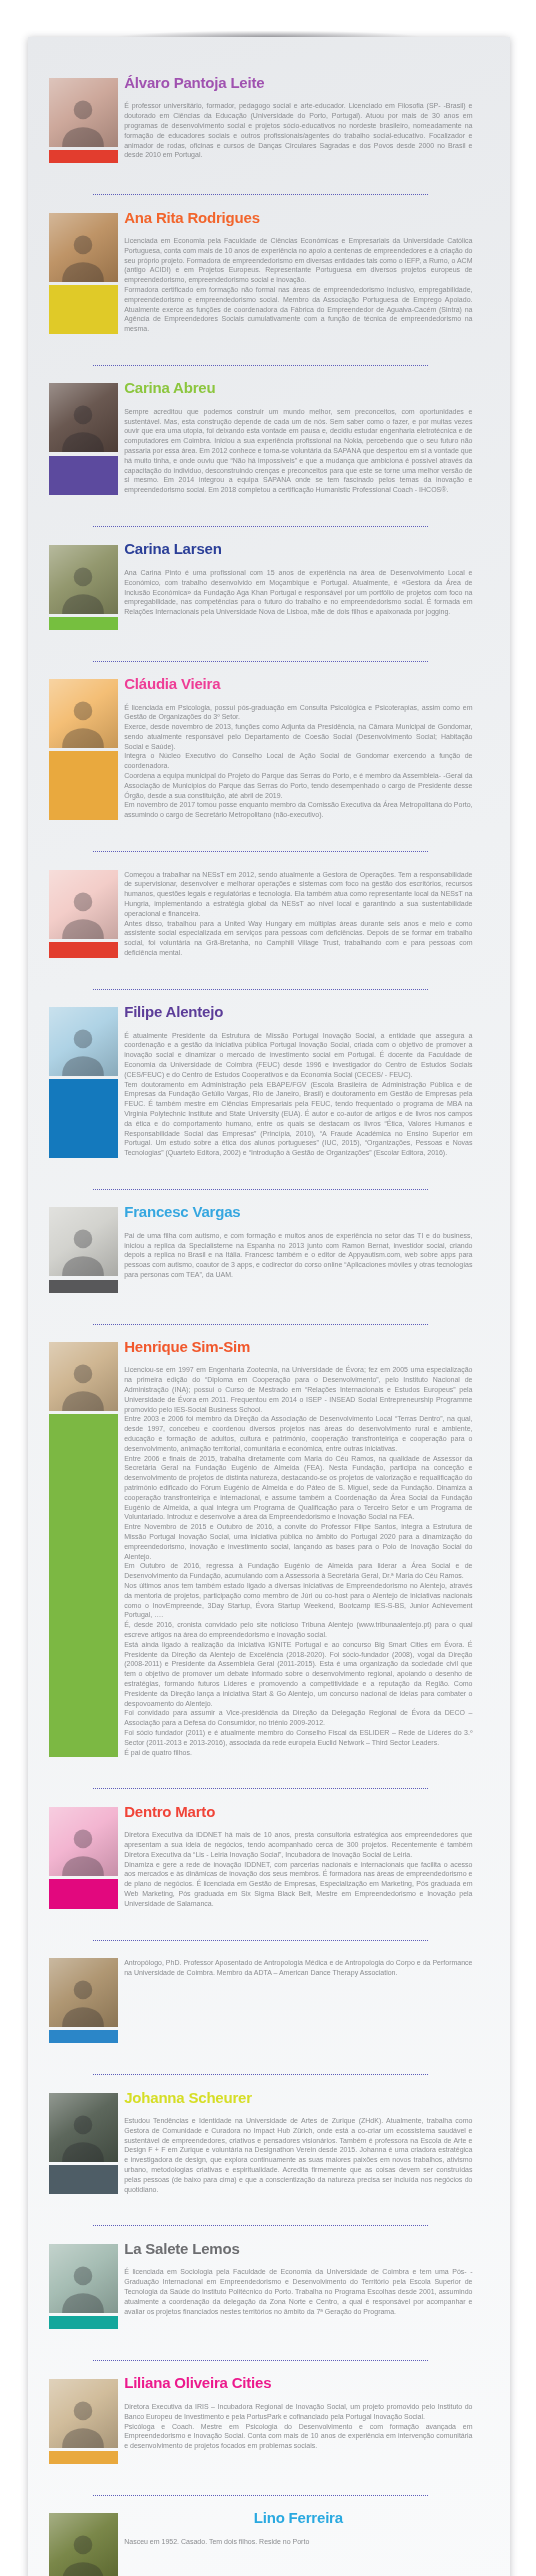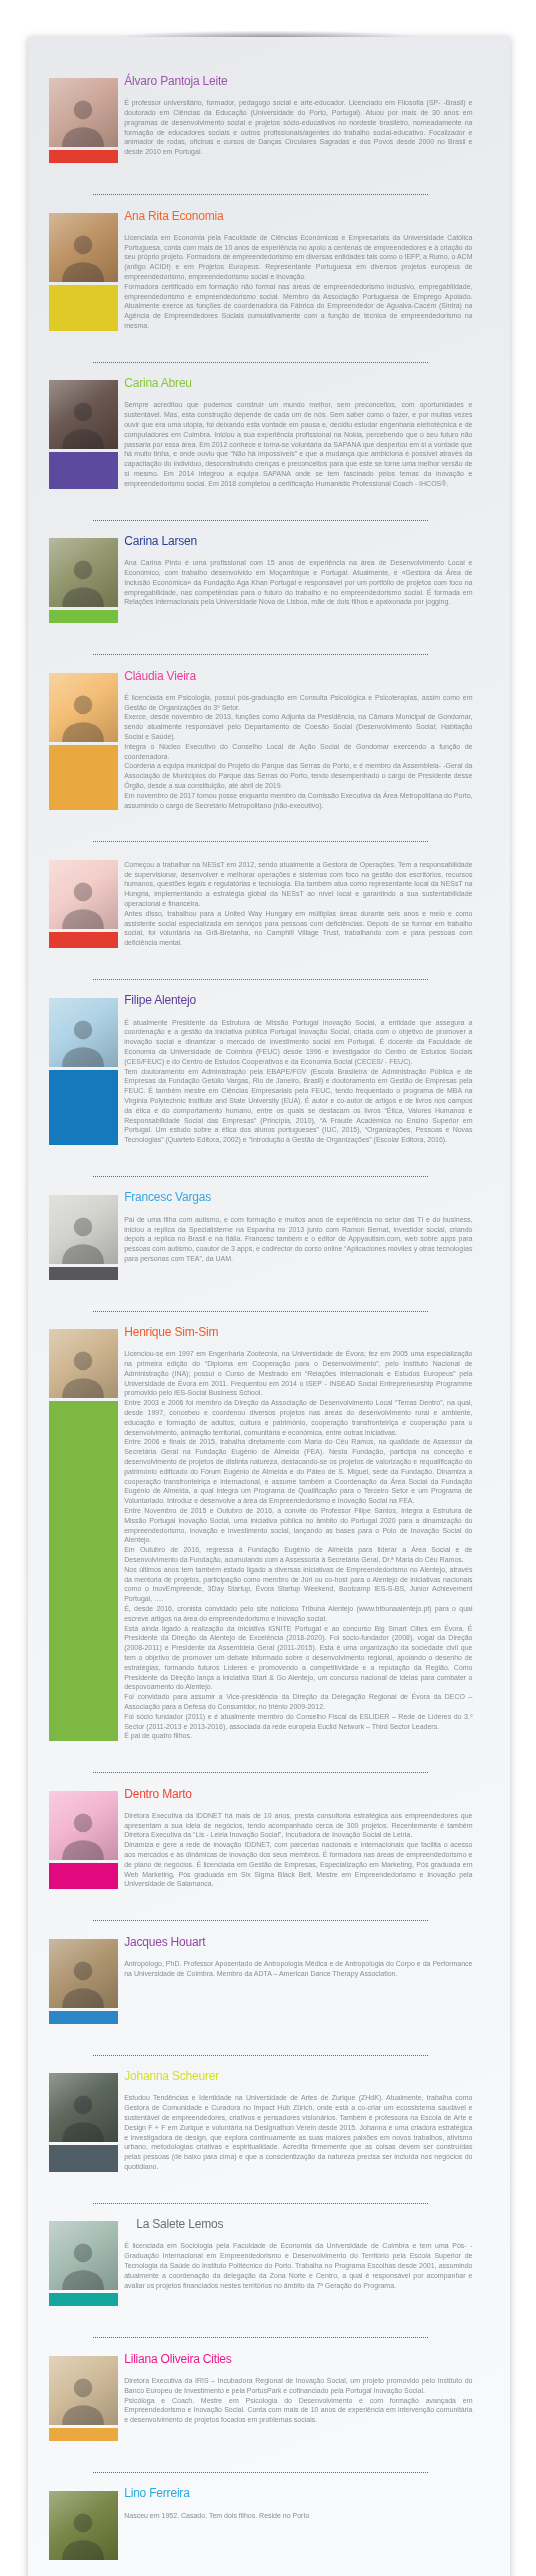--- a/index.html
+++ b/index.html
@@ -61,23 +61,23 @@
   .silhouette circle, .silhouette path { fill: rgba(30,30,35,0.30); }
   .color-bar {
     margin-top: 3.1px;
     width: 69px;
     flex: 1 1 auto;
     min-height: 13px;
   }
   .text-col { flex: 1 1 auto; min-width: 0; }
   .name {
     margin: -3.1px 0 10.3px 0;
-    font-size: 12px;
+    font-size: 15px;
     line-height: 1.08;
-    font-weight: 400;
+    font-weight: 700;
     letter-spacing: -0.2px;
   }
   .bio p {
     margin: 0;
     color: #8b8d90;
     font-size: 7px;
     line-height: 9.8px;
     text-align: justify;
     hyphens: auto;
     -webkit-hyphens: auto;
@@ -117,21 +117,21 @@
     <div class="media-col">
       <div class="photo" style="background-color: rgb(185, 139, 90);">
         <svg class="silhouette" viewBox="0 0 100 100" aria-hidden="true">
           <circle cx="50" cy="36" r="16"></circle>
           <path d="M14 100 Q14 68 50 66 Q86 68 86 100 Z"></path>
         </svg>
       </div>
       <div class="color-bar" style="background-color: rgb(224, 202, 40);"></div>
     </div>
     <div class="text-col">
-      <h2 class="name" style="color: rgb(242, 101, 44);">Ana Rita Economia</h2>
+      <h2 class="name" style="color: rgb(242, 101, 44);">Ana Rita Rodrigues</h2>
       <div class="bio">
             <p>Licenciada em Economia pela Faculdade de Ciências Económicas e Empresariais da Universidade Católica Portuguesa, conta com mais de 10 anos de experiência no apoio a centenas de empreendedores e à criação do seu próprio projeto. Formadora de empreendedorismo em diversas entidades tais como o IEFP, a Rumo, o ACM (antigo ACIDI) e em Projetos Europeus. Representante Portuguesa em diversos projetos europeus de empreendedorismo, empreendedorismo social e inovação.</p>
             <p>Formadora certificado em formação não formal nas áreas de empreendedorismo inclusivo, empregabilidade, empreendedorismo e empreendedorismo social. Membro da Associação Portuguesa de Emprego Apoiado. Atualmente exerce as funções de coordenadora da Fábrica do Empreendedor de Agualva-Cacém (Sintra) na Agência de Empreendedores Sociais cumulativamente com a função de técnica de empreendedorismo na mesma.</p>
           </div>
     </div>
   </section>
 <div class="separator" style="border-top-color: rgb(94, 94, 186);"></div>
   <section class="profile">
     <div class="media-col">
       <div class="photo" style="background-color: rgb(93, 74, 66);">
@@ -296,21 +296,20 @@
     <div class="media-col">
       <div class="photo" style="background-color: rgb(169, 142, 103);">
         <svg class="silhouette" viewBox="0 0 100 100" aria-hidden="true">
           <circle cx="50" cy="36" r="16"></circle>
           <path d="M14 100 Q14 68 50 66 Q86 68 86 100 Z"></path>
         </svg>
       </div>
       <div class="color-bar" style="background-color: rgb(43, 134, 200);"></div>
     </div>
     <div class="text-col">
-      <h2 class="name" style="color: rgb(149, 69, 165);">Jacques Houart</h2>
       <div class="bio">
             <p>Antropólogo, PhD. Professor Aposentado de Antropologia Médica e de Antropologia do Corpo e da Performance na Universidade de Coimbra. Membro da ADTA – American Dance Therapy Association.</p>
           </div>
     </div>
   </section>
 <div class="separator" style="border-top-color: rgb(94, 94, 186);"></div>
   <section class="profile">
     <div class="media-col">
       <div class="photo" style="background-color: rgb(79, 90, 78);">
         <svg class="silhouette" viewBox="0 0 100 100" aria-hidden="true">
@@ -332,21 +331,21 @@
     <div class="media-col">
       <div class="photo" style="background-color: rgb(159, 184, 174);">
         <svg class="silhouette" viewBox="0 0 100 100" aria-hidden="true">
           <circle cx="50" cy="36" r="16"></circle>
           <path d="M14 100 Q14 68 50 66 Q86 68 86 100 Z"></path>
         </svg>
       </div>
       <div class="color-bar" style="background-color: rgb(20, 167, 156);"></div>
     </div>
     <div class="text-col">
-      <h2 class="name" style="color: rgb(109, 110, 113); margin-left: 12px;">La Salete Lemos</h2>
+      <h2 class="name" style="color: rgb(109, 110, 113);">La Salete Lemos</h2>
       <div class="bio">
             <p>É licenciada em Sociologia pela Faculdade de Economia da Universidade de Coimbra e tem uma Pós- -Graduação Internacional em Empreendedorismo e Desenvolvimento do Território pela Escola Superior de Tecnologia da Saúde do Instituto Politécnico do Porto. Trabalha no Programa Escolhas desde 2001, assumindo atualmente a coordenação da delegação da Zona Norte e Centro, a qual é responsável por acompanhar e avaliar os projetos financiados nestes territórios no âmbito da 7ª Geração do Programa.</p>
           </div>
     </div>
   </section>
 <div class="separator" style="border-top-color: rgb(94, 94, 186);"></div>
   <section class="profile">
     <div class="media-col">
       <div class="photo" style="background-color: rgb(205, 183, 147);">
         <svg class="silhouette" viewBox="0 0 100 100" aria-hidden="true">
@@ -369,21 +368,21 @@
     <div class="media-col">
       <div class="photo" style="background-color: rgb(111, 125, 58);">
         <svg class="silhouette" viewBox="0 0 100 100" aria-hidden="true">
           <circle cx="50" cy="36" r="16"></circle>
           <path d="M14 100 Q14 68 50 66 Q86 68 86 100 Z"></path>
         </svg>
       </div>
 
     </div>
     <div class="text-col">
-      <h2 class="name" style="color: rgb(42, 169, 224);">Lino Ferreira</h2>
+      <h2 class="name" style="color: rgb(42, 169, 224); text-align: center;">Lino Ferreira</h2>
       <div class="bio">
             <p>Nasceu em 1952. Casado. Tem dois filhos. Reside no Porto</p>
           </div>
     </div>
   </section>
 
 </div>
 </div>
 
 

